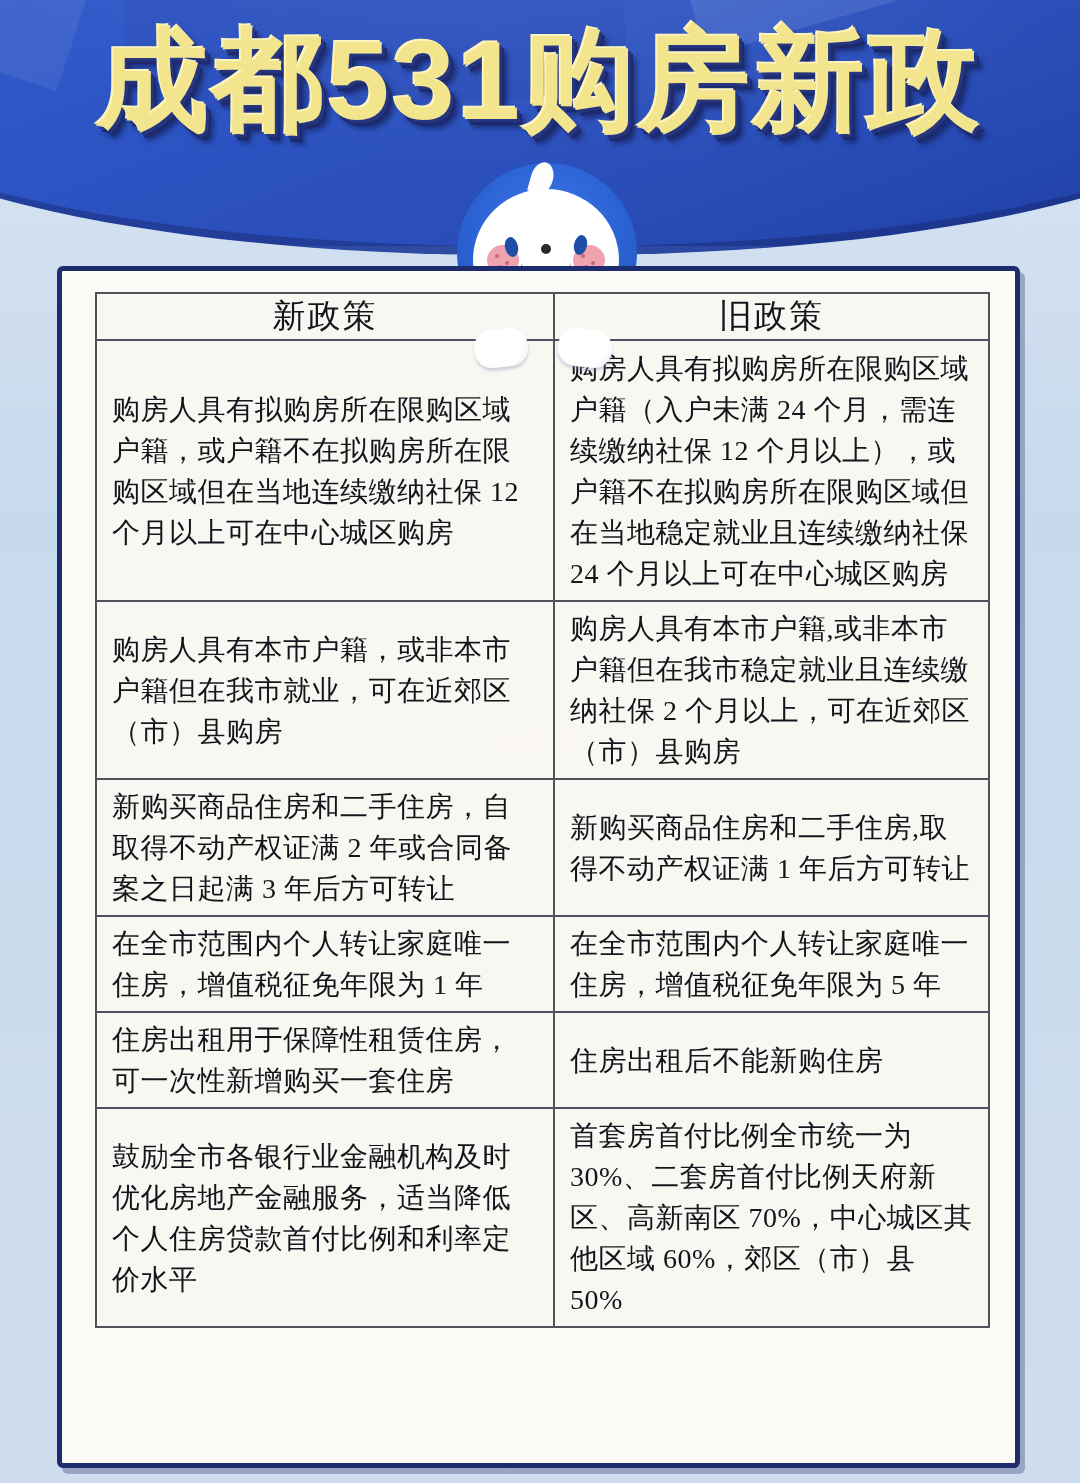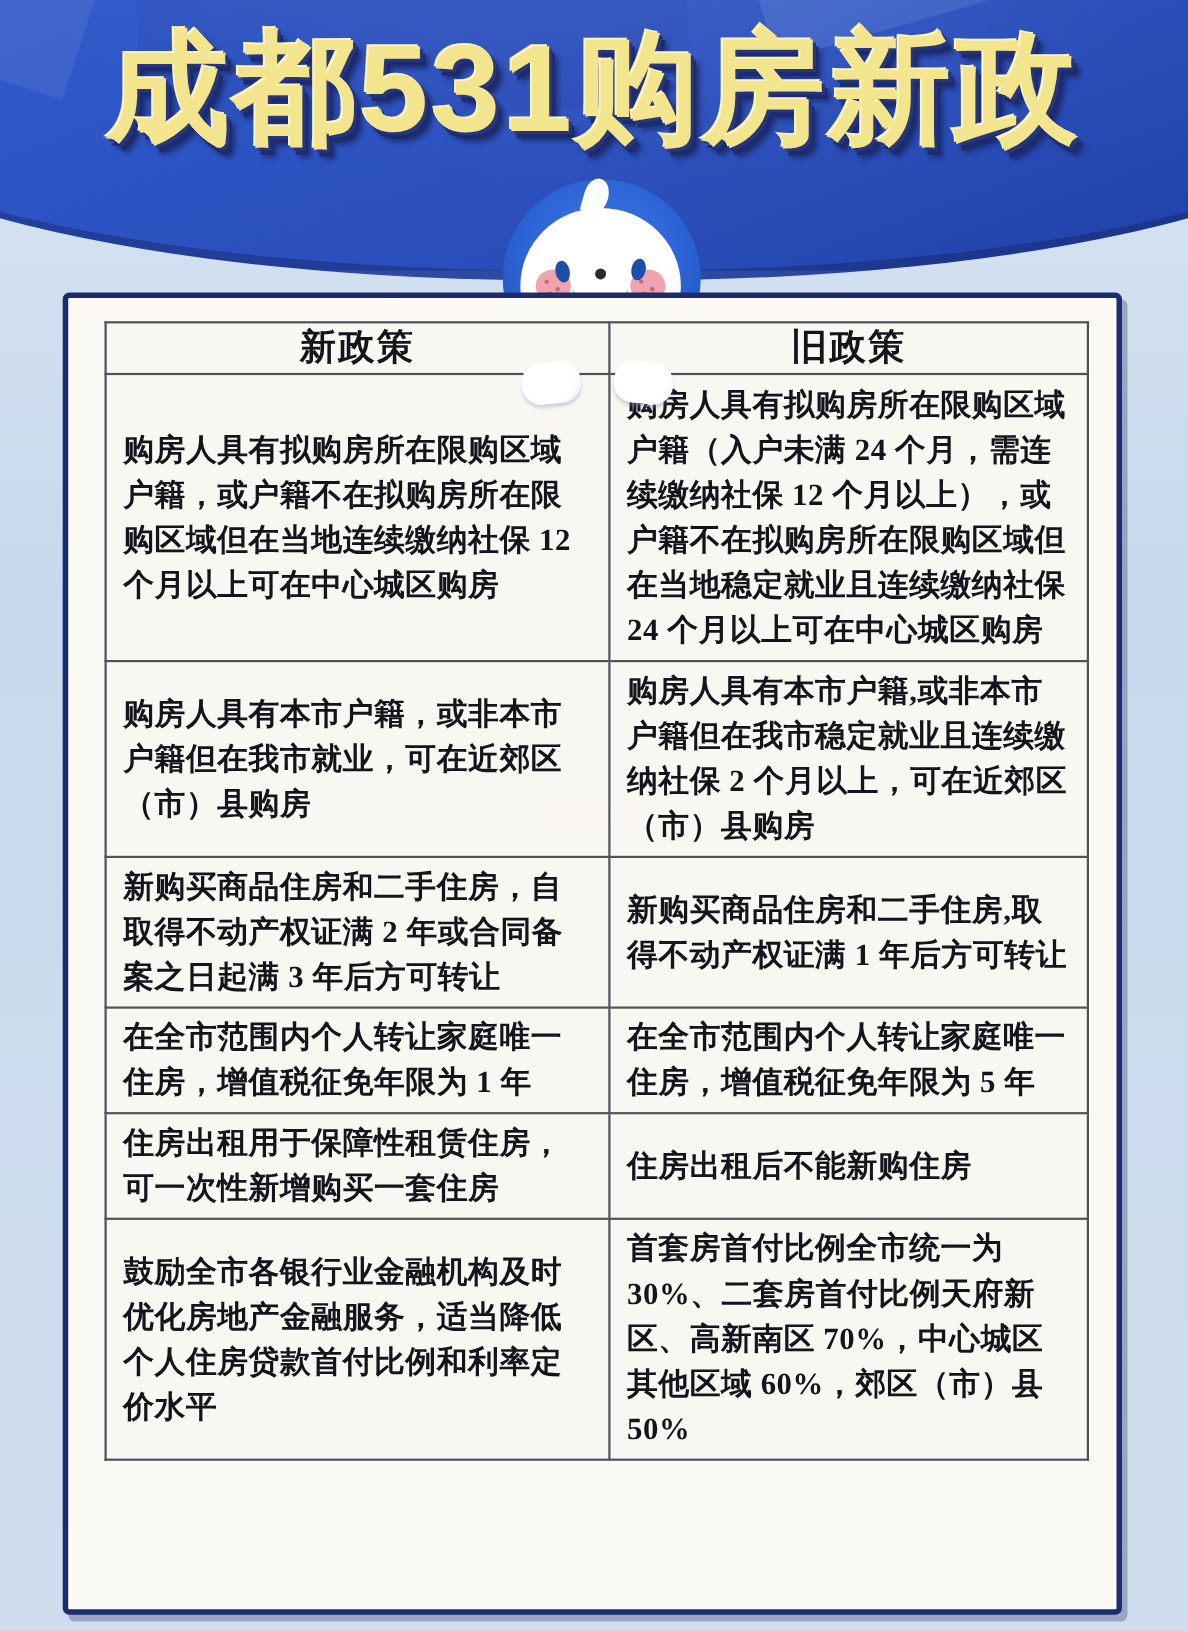--- a/index.html
+++ b/index.html
@@ -81,21 +81,21 @@
   }
   table.policy{
     position:absolute;left:33px;top:21px;width:893px;
     border-collapse:collapse;table-layout:fixed;
     background:var(--cell-bg);
   }
   table.policy col.c-new{width:458px;}
   table.policy col.c-old{width:435px;}
   table.policy th,table.policy td{
     border:2px solid var(--table-border);
-    color:var(--ink);font-weight:bold;
+    color:var(--ink);font-weight:normal;
     padding:6px 15px;vertical-align:middle;
     font-size:28px;line-height:41px;letter-spacing:.5px;
     text-align:left;
   }
   table.policy th{font-size:33px;text-align:center;letter-spacing:2px;padding:2px;}
 
   
   .watermark{
     position:absolute;left:497px;top:724px;z-index:7;
     font-family:Liberation Serif, serif;

